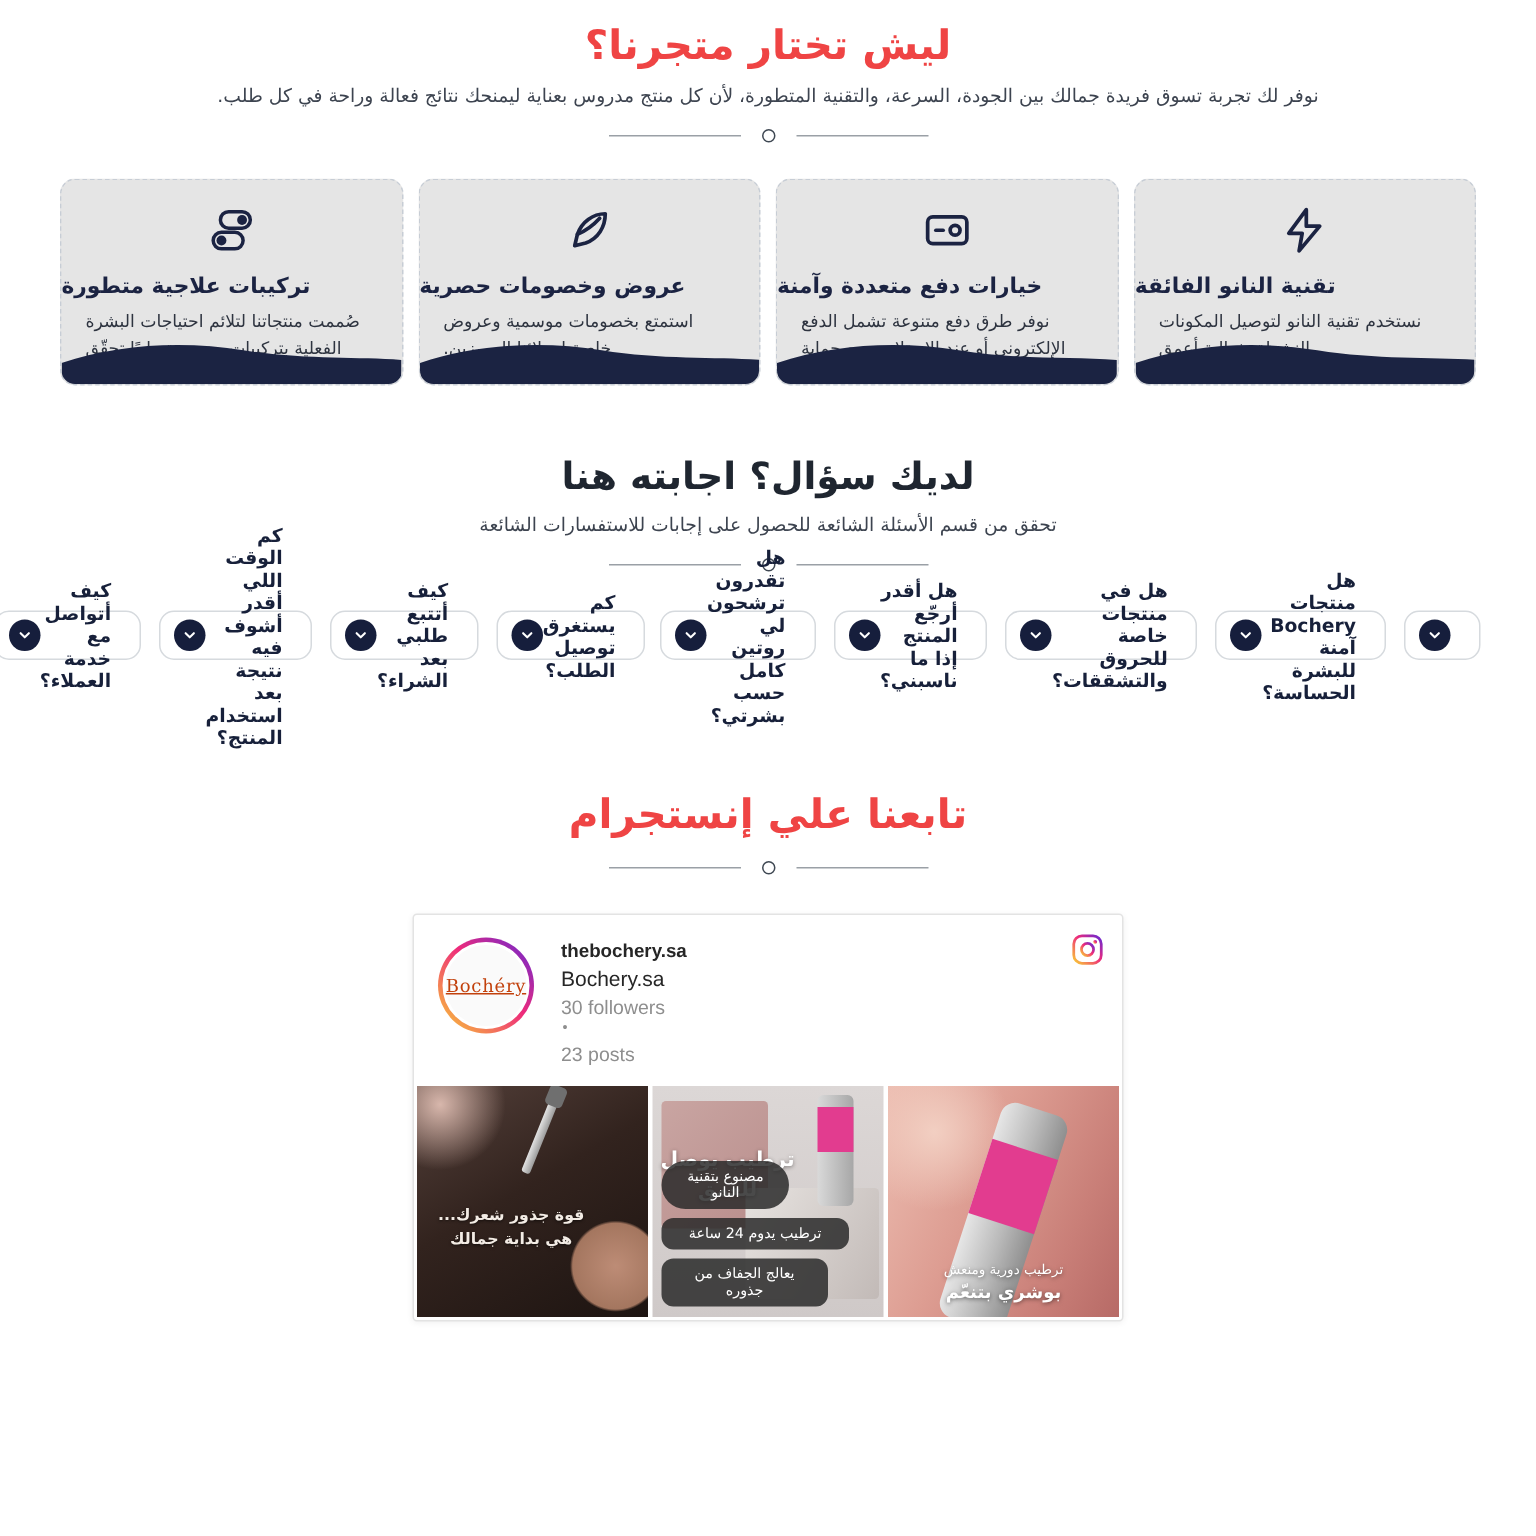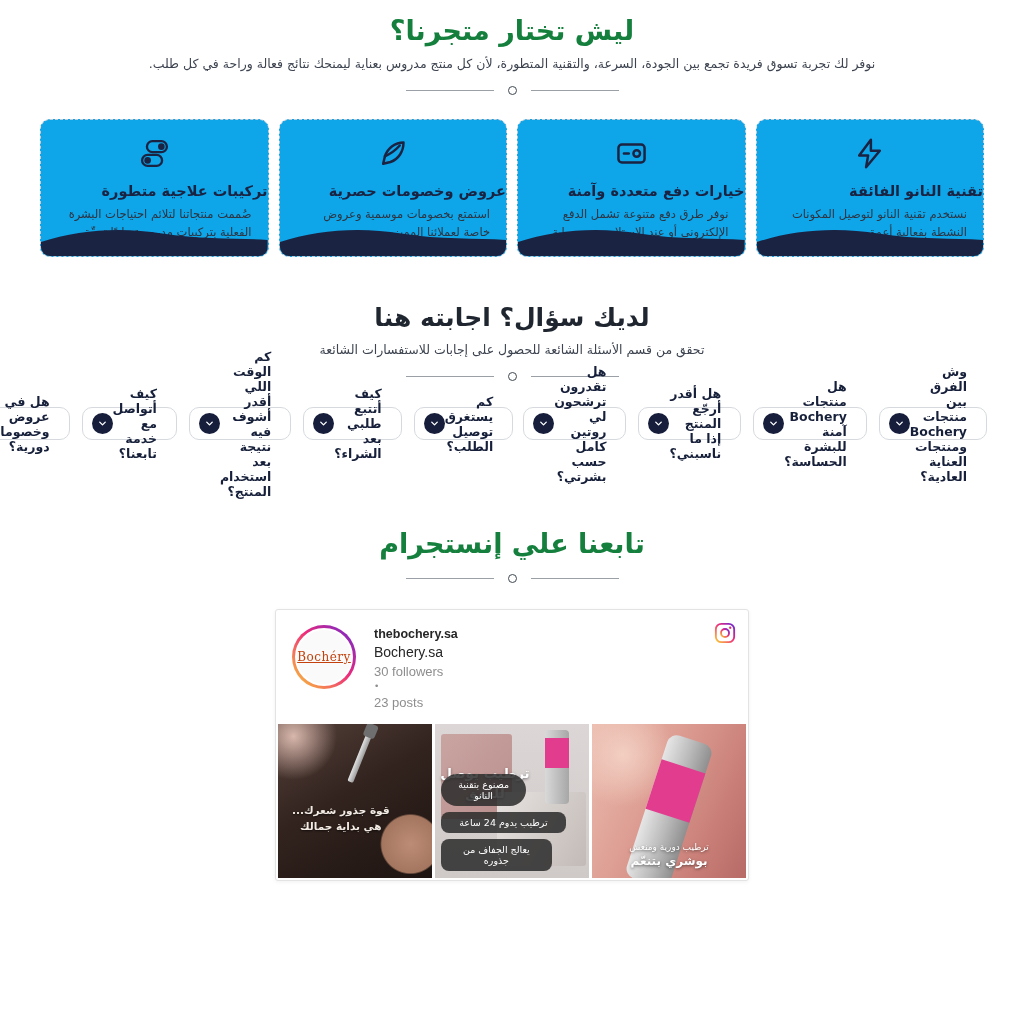--- a/index.html
+++ b/index.html
@@ -3,30 +3,30 @@
 <meta charset="utf-8">
 <style>
   * { margin:0; padding:0; box-sizing:border-box; }
   body { background:#fff; width:1024px; height:1024px; overflow:hidden;
          font-family:"DejaVu Sans", sans-serif; }
   .page { width:1024px; height:1024px; background:#fff; overflow:hidden; position:relative; }
 
   
   .rtl { direction:rtl; }
   .section-head { text-align:center; }
-  .sec-title { font-size:27px; font-weight:700; color:#15803d; }
+  .sec-title { font-size:27px; font-weight:700; color:#ef4444; }
   .sec-sub { font-size:12.5px; color:#3d4450; margin-top:10px; }
   .divider { display:flex; align-items:center; justify-content:center; gap:14px; margin-top:15px; }
   .divider .line { width:88px; height:1px; background:#9aa0a6; }
   .divider .dot { width:9px; height:9px; border:1.5px solid #3f4853; border-radius:50%; }
 
   
   .cards { display:flex; gap:10px; margin:24px 40px 0; direction:rtl; }
   .card { flex:1; height:138px; border:1.5px dashed #c7cdd5; border-radius:10px;
-          position:relative; overflow:hidden; background:#0ea5e9; text-align:right; padding-top:15px; }
+          position:relative; overflow:hidden; background:#e5e5e5; text-align:left; padding-top:15px; }
   .card-icon { height:36px; display:flex; justify-content:center; align-items:center; }
   .card-icon svg { width:33px; height:33px; }
   .card-title { font-size:14.5px; font-weight:700; color:#1b2342; margin-top:12px; }
   .card-text { font-size:11.5px; color:#2e3440; line-height:1.55; margin-top:7px; padding:0 16px; }
   .card-wave { position:absolute; bottom:0; left:0; width:100%; height:30px; }
   .card-wave svg { display:block; width:100%; height:100%; }
 
   
   .faq-head { margin-top:46px; }
   .faq-title { font-size:25px; font-weight:700; color:#1f2630; }
@@ -104,21 +104,21 @@
   .tile-cream .cap .l2 { font-size:12px; font-weight:700; margin-top:2px; }
 </style>
 </head>
 <body>
 
 <div class="page">
 
   <section class="rtl" style="padding-top:15px">
     <div class="section-head">
       <div class="sec-title">ليش تختار متجرنا؟</div>
-      <div class="sec-sub">نوفر لك تجربة تسوق فريدة تجمع بين الجودة، السرعة، والتقنية المتطورة، لأن كل منتج مدروس بعناية ليمنحك نتائج فعالة وراحة في كل طلب.</div>
+      <div class="sec-sub">نوفر لك تجربة تسوق فريدة جمالك بين الجودة، السرعة، والتقنية المتطورة، لأن كل منتج مدروس بعناية ليمنحك نتائج فعالة وراحة في كل طلب.</div>
       <div class="divider">
         <span class="line"></span>
           <span class="dot"></span>
           <span class="line"></span>
       </div>
     </div>
 
     <div class="cards">
   <div class="card">
     <div class="card-icon">
@@ -200,37 +200,44 @@
       <div class="sec-sub">تحقق من قسم الأسئلة الشائعة للحصول على إجابات للاستفسارات الشائعة</div>
       <div class="divider">
         <span class="line"></span>
           <span class="dot"></span>
           <span class="line"></span>
       </div>
     </div>
     <div class="faq-cols">
       <div class="faq-col">
   <div class="faq-item">
-    <span class="faq-q">وش الفرق بين منتجات Bochery ومنتجات العناية العادية؟</span>
     <span class="faq-chev">
       <svg viewBox="0 0 16 16" fill="none" stroke="#fff" stroke-width="2" stroke-linecap="round" stroke-linejoin="round">
                 <path d="M4 6 L8 10 L12 6"></path>
               </svg>
     </span>
   </div>
 
   <div class="faq-item">
     <span class="faq-q">هل منتجات Bochery آمنة للبشرة الحساسة؟</span>
     <span class="faq-chev">
       <svg viewBox="0 0 16 16" fill="none" stroke="#fff" stroke-width="2" stroke-linecap="round" stroke-linejoin="round">
                 <path d="M4 6 L8 10 L12 6"></path>
               </svg>
     </span>
   </div>
 
+  <div class="faq-item">
+    <span class="faq-q">هل في منتجات خاصة للحروق والتشققات؟</span>
+    <span class="faq-chev">
+      <svg viewBox="0 0 16 16" fill="none" stroke="#fff" stroke-width="2" stroke-linecap="round" stroke-linejoin="round">
+                <path d="M4 6 L8 10 L12 6"></path>
+              </svg>
+    </span>
+  </div>
 
   <div class="faq-item">
     <span class="faq-q">هل أقدر أرجّع المنتج إذا ما ناسبني؟</span>
     <span class="faq-chev">
       <svg viewBox="0 0 16 16" fill="none" stroke="#fff" stroke-width="2" stroke-linecap="round" stroke-linejoin="round">
                 <path d="M4 6 L8 10 L12 6"></path>
               </svg>
     </span>
   </div>
 
@@ -265,21 +272,21 @@
   <div class="faq-item">
     <span class="faq-q">كم الوقت اللي أقدر أشوف فيه نتيجة بعد استخدام المنتج؟</span>
     <span class="faq-chev">
       <svg viewBox="0 0 16 16" fill="none" stroke="#fff" stroke-width="2" stroke-linecap="round" stroke-linejoin="round">
                 <path d="M4 6 L8 10 L12 6"></path>
               </svg>
     </span>
   </div>
 
   <div class="faq-item">
-    <span class="faq-q">كيف أتواصل مع خدمة تابعنا؟</span>
+    <span class="faq-q">كيف أتواصل مع خدمة العملاء؟</span>
     <span class="faq-chev">
       <svg viewBox="0 0 16 16" fill="none" stroke="#fff" stroke-width="2" stroke-linecap="round" stroke-linejoin="round">
                 <path d="M4 6 L8 10 L12 6"></path>
               </svg>
     </span>
   </div>
 
   <div class="faq-item">
     <span class="faq-q">هل في عروض وخصومات دورية؟</span>
     <span class="faq-chev">

